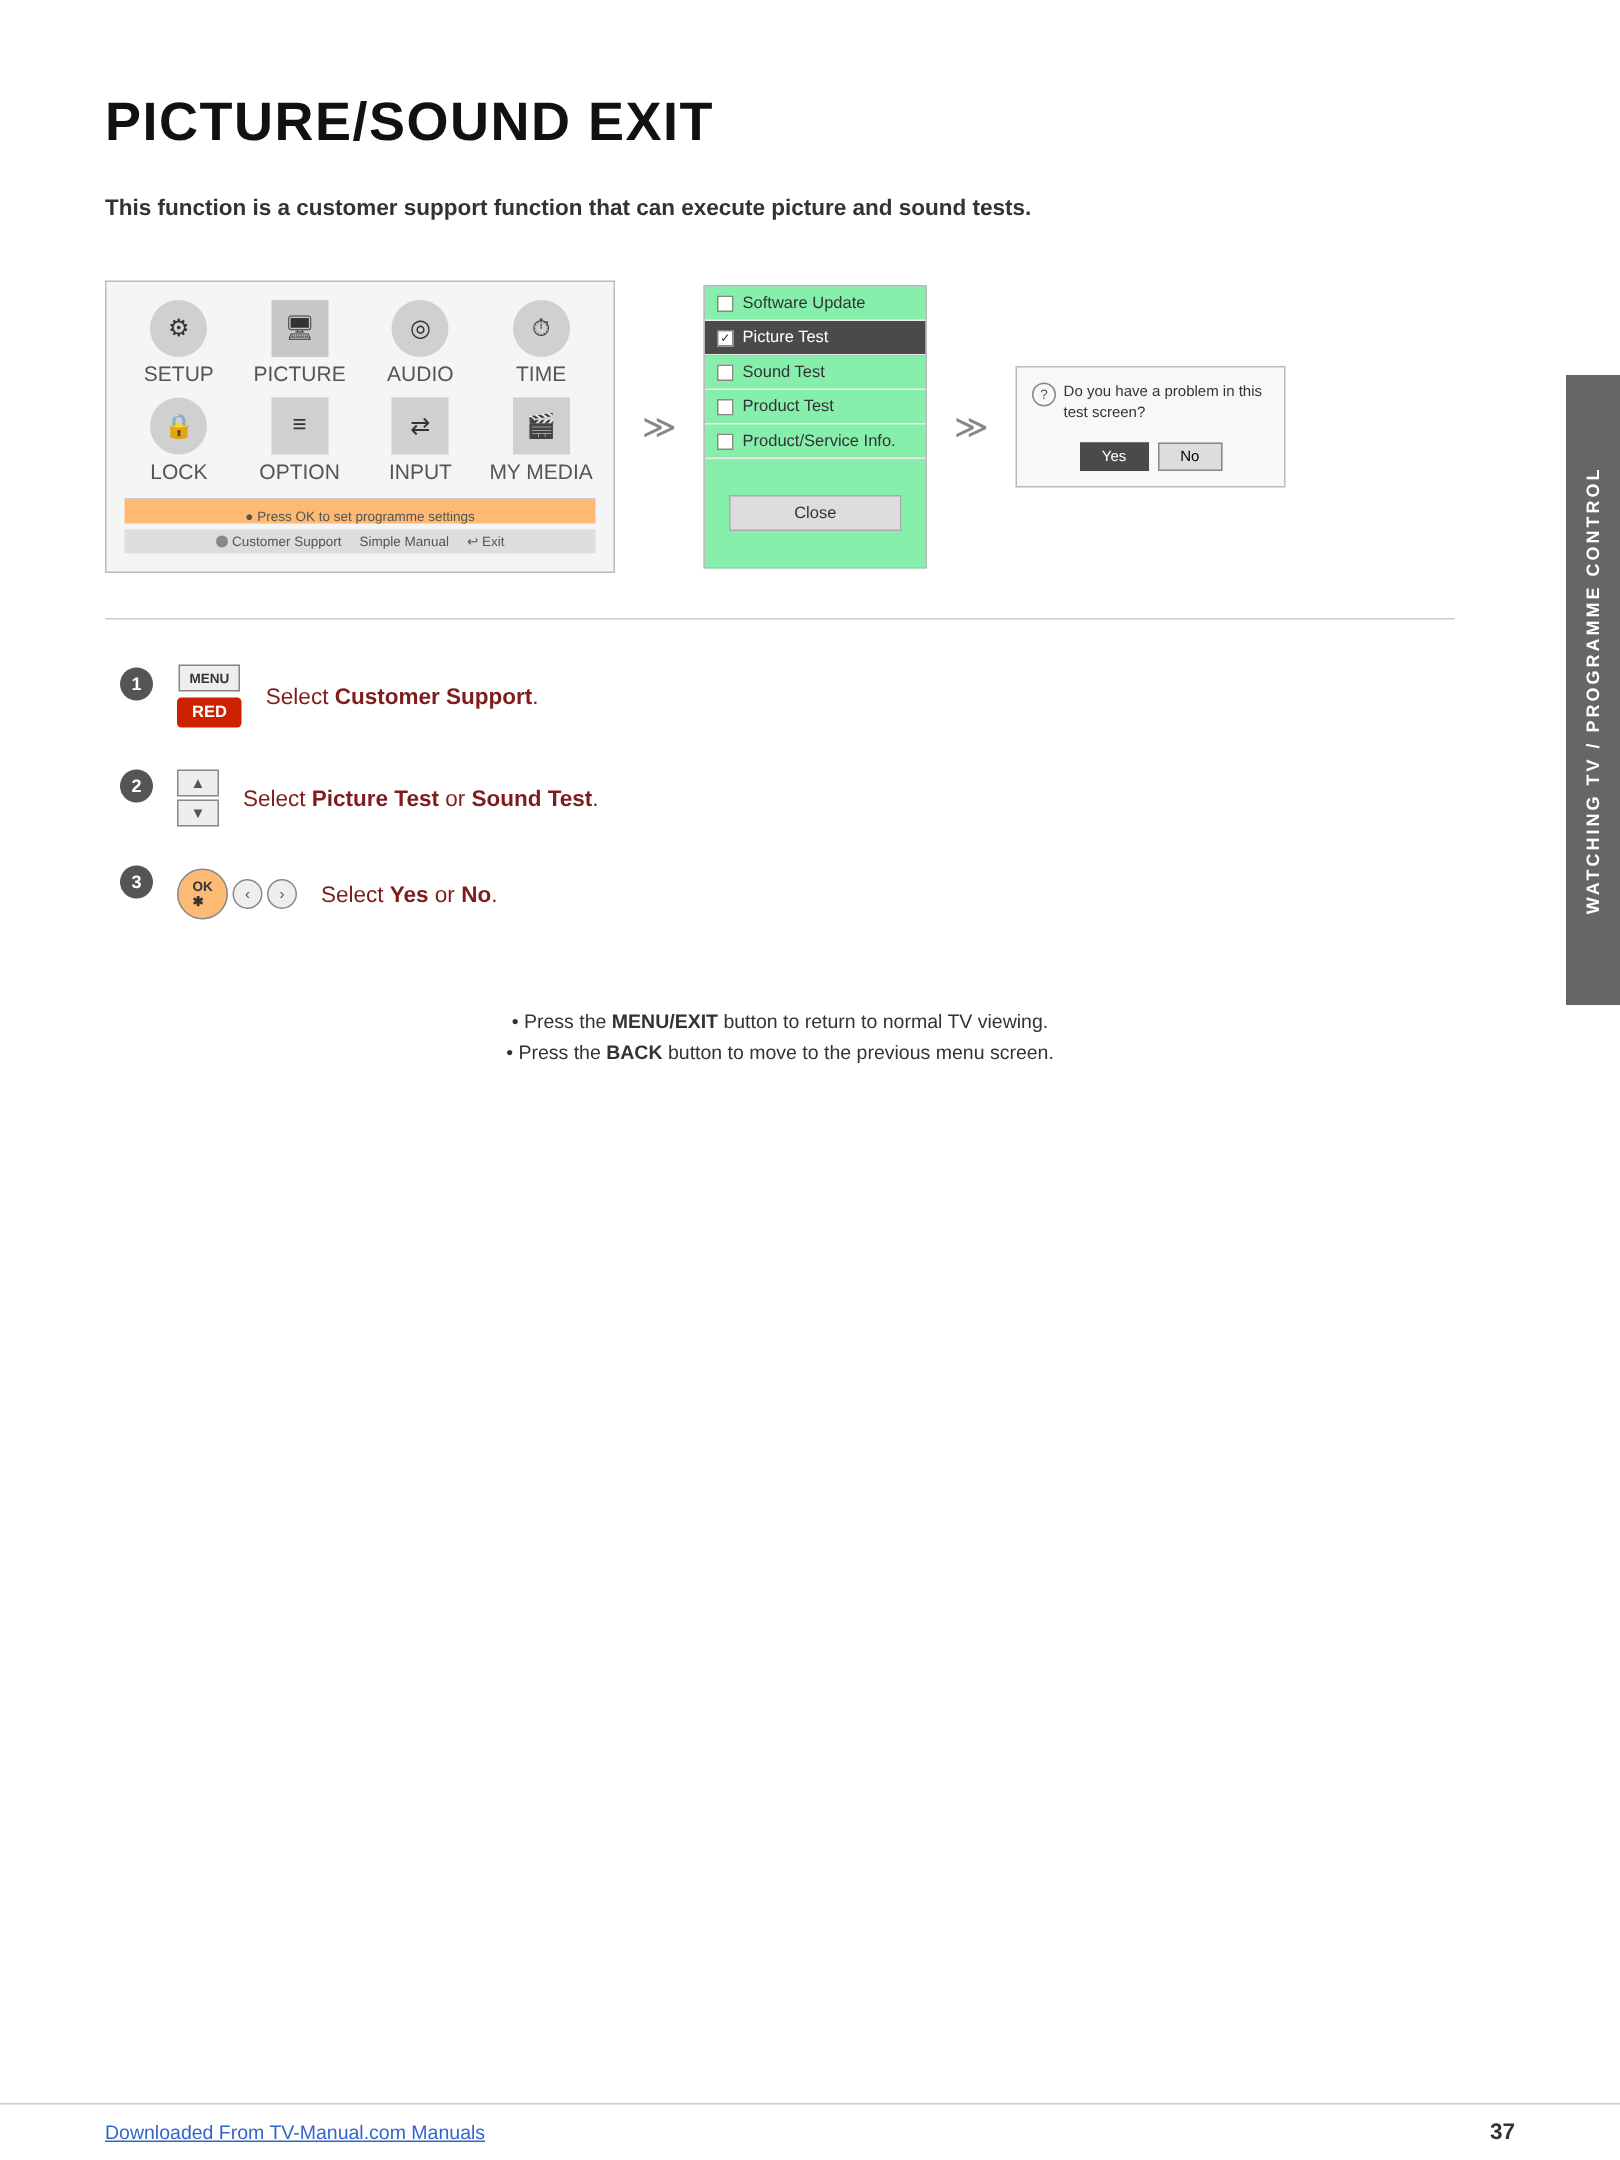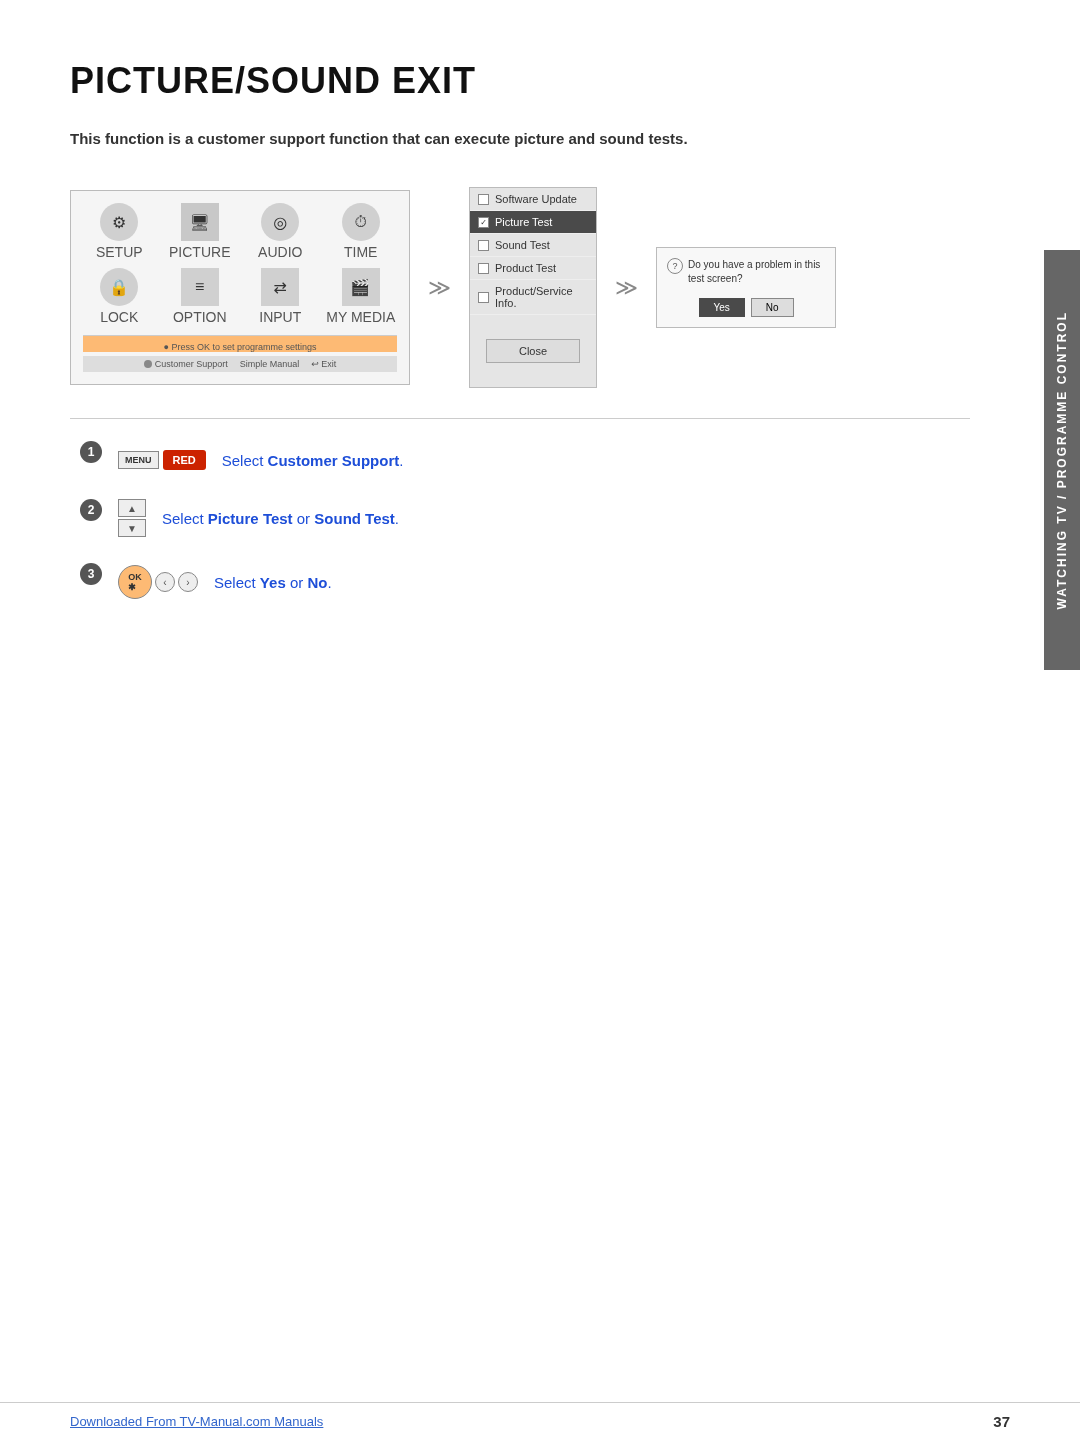--- a/index.html
+++ b/index.html
@@ -131,22 +131,22 @@
       width: 8px;
       height: 8px;
       border-radius: 50%;
       background: #888;
       display: inline-block;
     }
 
     
     .support-menu-box {
       border: 1px solid #bbb;
-      background: #e5e5e5;
-      width: 128px;
+      background: #86efac;
+      width: 149px;
       flex-shrink: 0;
       font-size: 11px;
       overflow: hidden;
     }
 
     .support-menu-item {
       display: flex;
       align-items: center;
       gap: 6px;
       padding: 5px 8px;
@@ -276,20 +276,21 @@
       flex-shrink: 0;
       position: relative;
       top: -8px;
     }
 
     .step-buttons {
       display: flex;
       gap: 4px;
       align-items: center;
       flex-shrink: 0;
+      flex-direction: column;
     }
 
     .btn-menu {
       border: 1px solid #888;
       background: #eee;
       padding: 3px 6px;
       font-size: 9px;
       font-weight: bold;
       color: #333;
       min-width: 36px;
@@ -352,21 +353,21 @@
       border-radius: 50%;
       display: flex;
       align-items: center;
       justify-content: center;
       font-size: 10px;
       color: #555;
     }
 
     .step-text {
       font-size: 15px;
-      color: #1d4ed8;
+      color: #7f1d1d;
       text-align: right;
     }
 
     .step-text strong {
       font-weight: bold;
     }
 
     
     .side-label {
       position: absolute;
@@ -573,20 +574,24 @@
         <div class="btn-lr">‹</div>
         <div class="btn-lr">›</div>
       </div>
       <div class="step-text">
         Select <strong>Yes</strong> or <strong>No</strong>.
       </div>
     </div>
 
   </div>
 
+  <div class="footer-notes">
+    <p>• Press the <strong>MENU/EXIT</strong> button to return to normal TV viewing.</p>
+    <p>• Press the <strong>BACK</strong> button to move to the previous menu screen.</p>
+  </div>
 
 </div>
 
 <div class="side-label">
   <span class="side-label-text">WATCHING TV / PROGRAMME CONTROL</span>
 </div>
 
 <div class="bottom-bar">
   <a class="bottom-link" href="#">Downloaded From TV-Manual.com Manuals</a>
   <span class="page-number">37</span>

